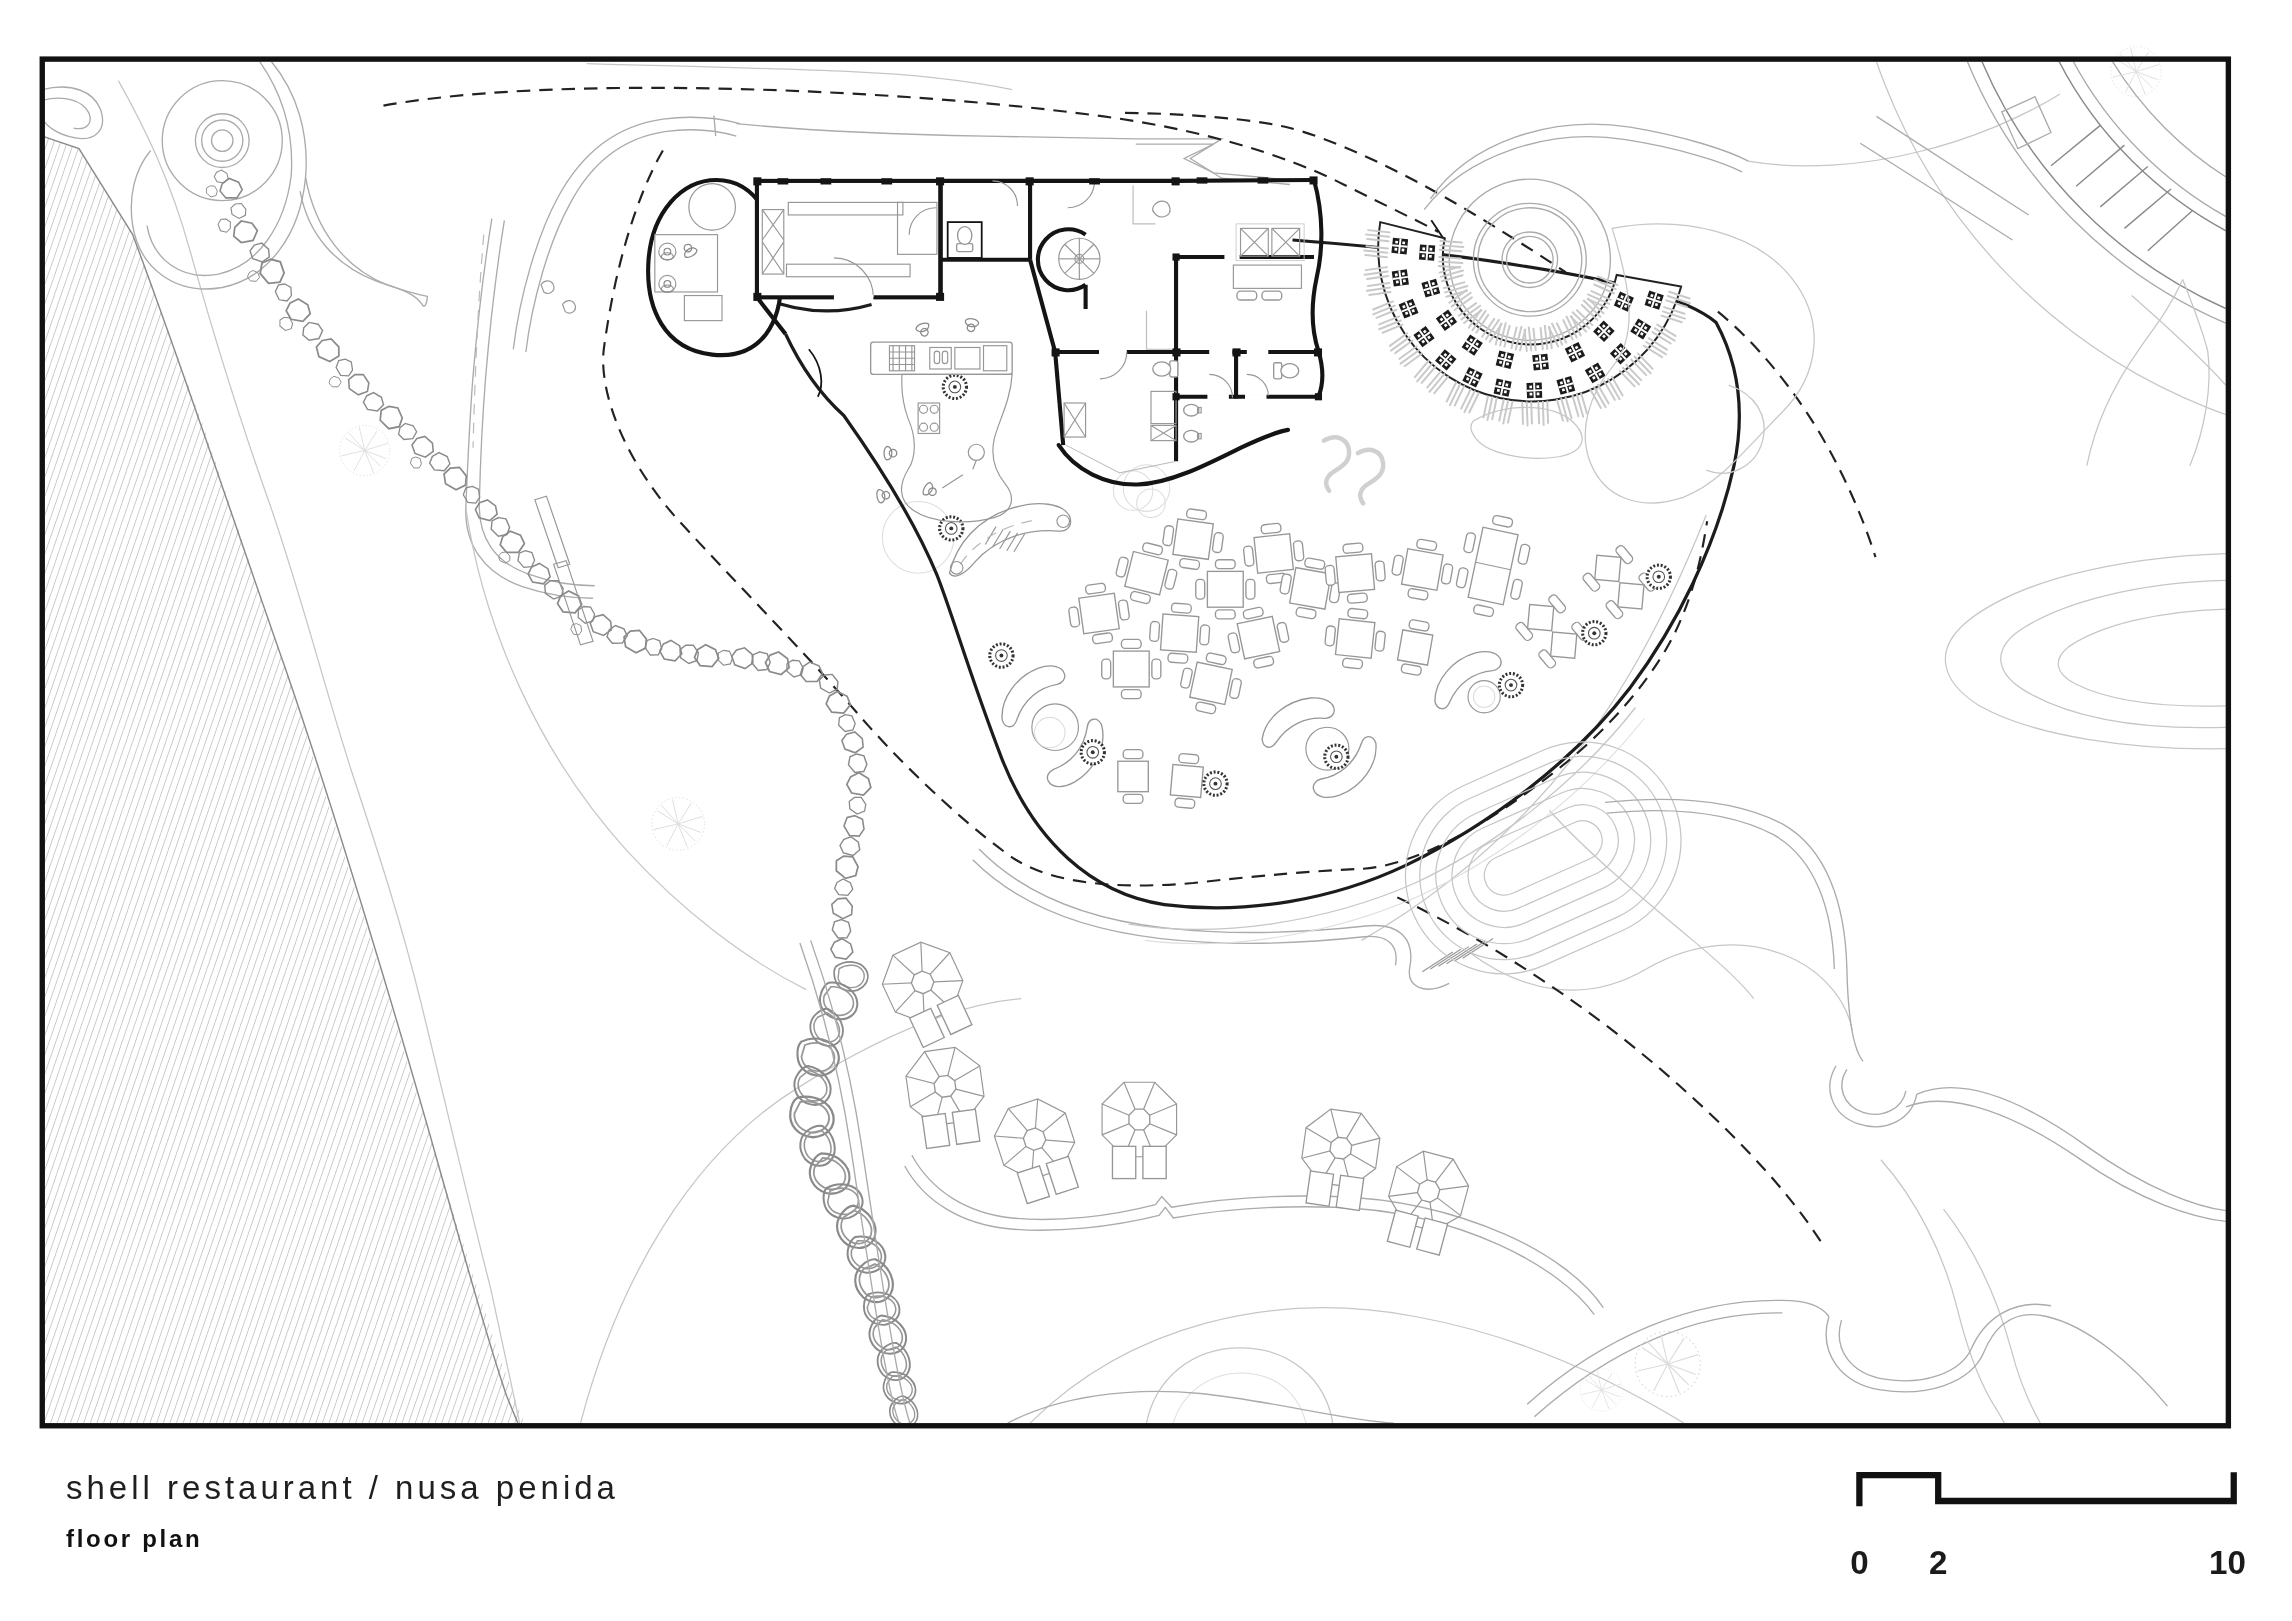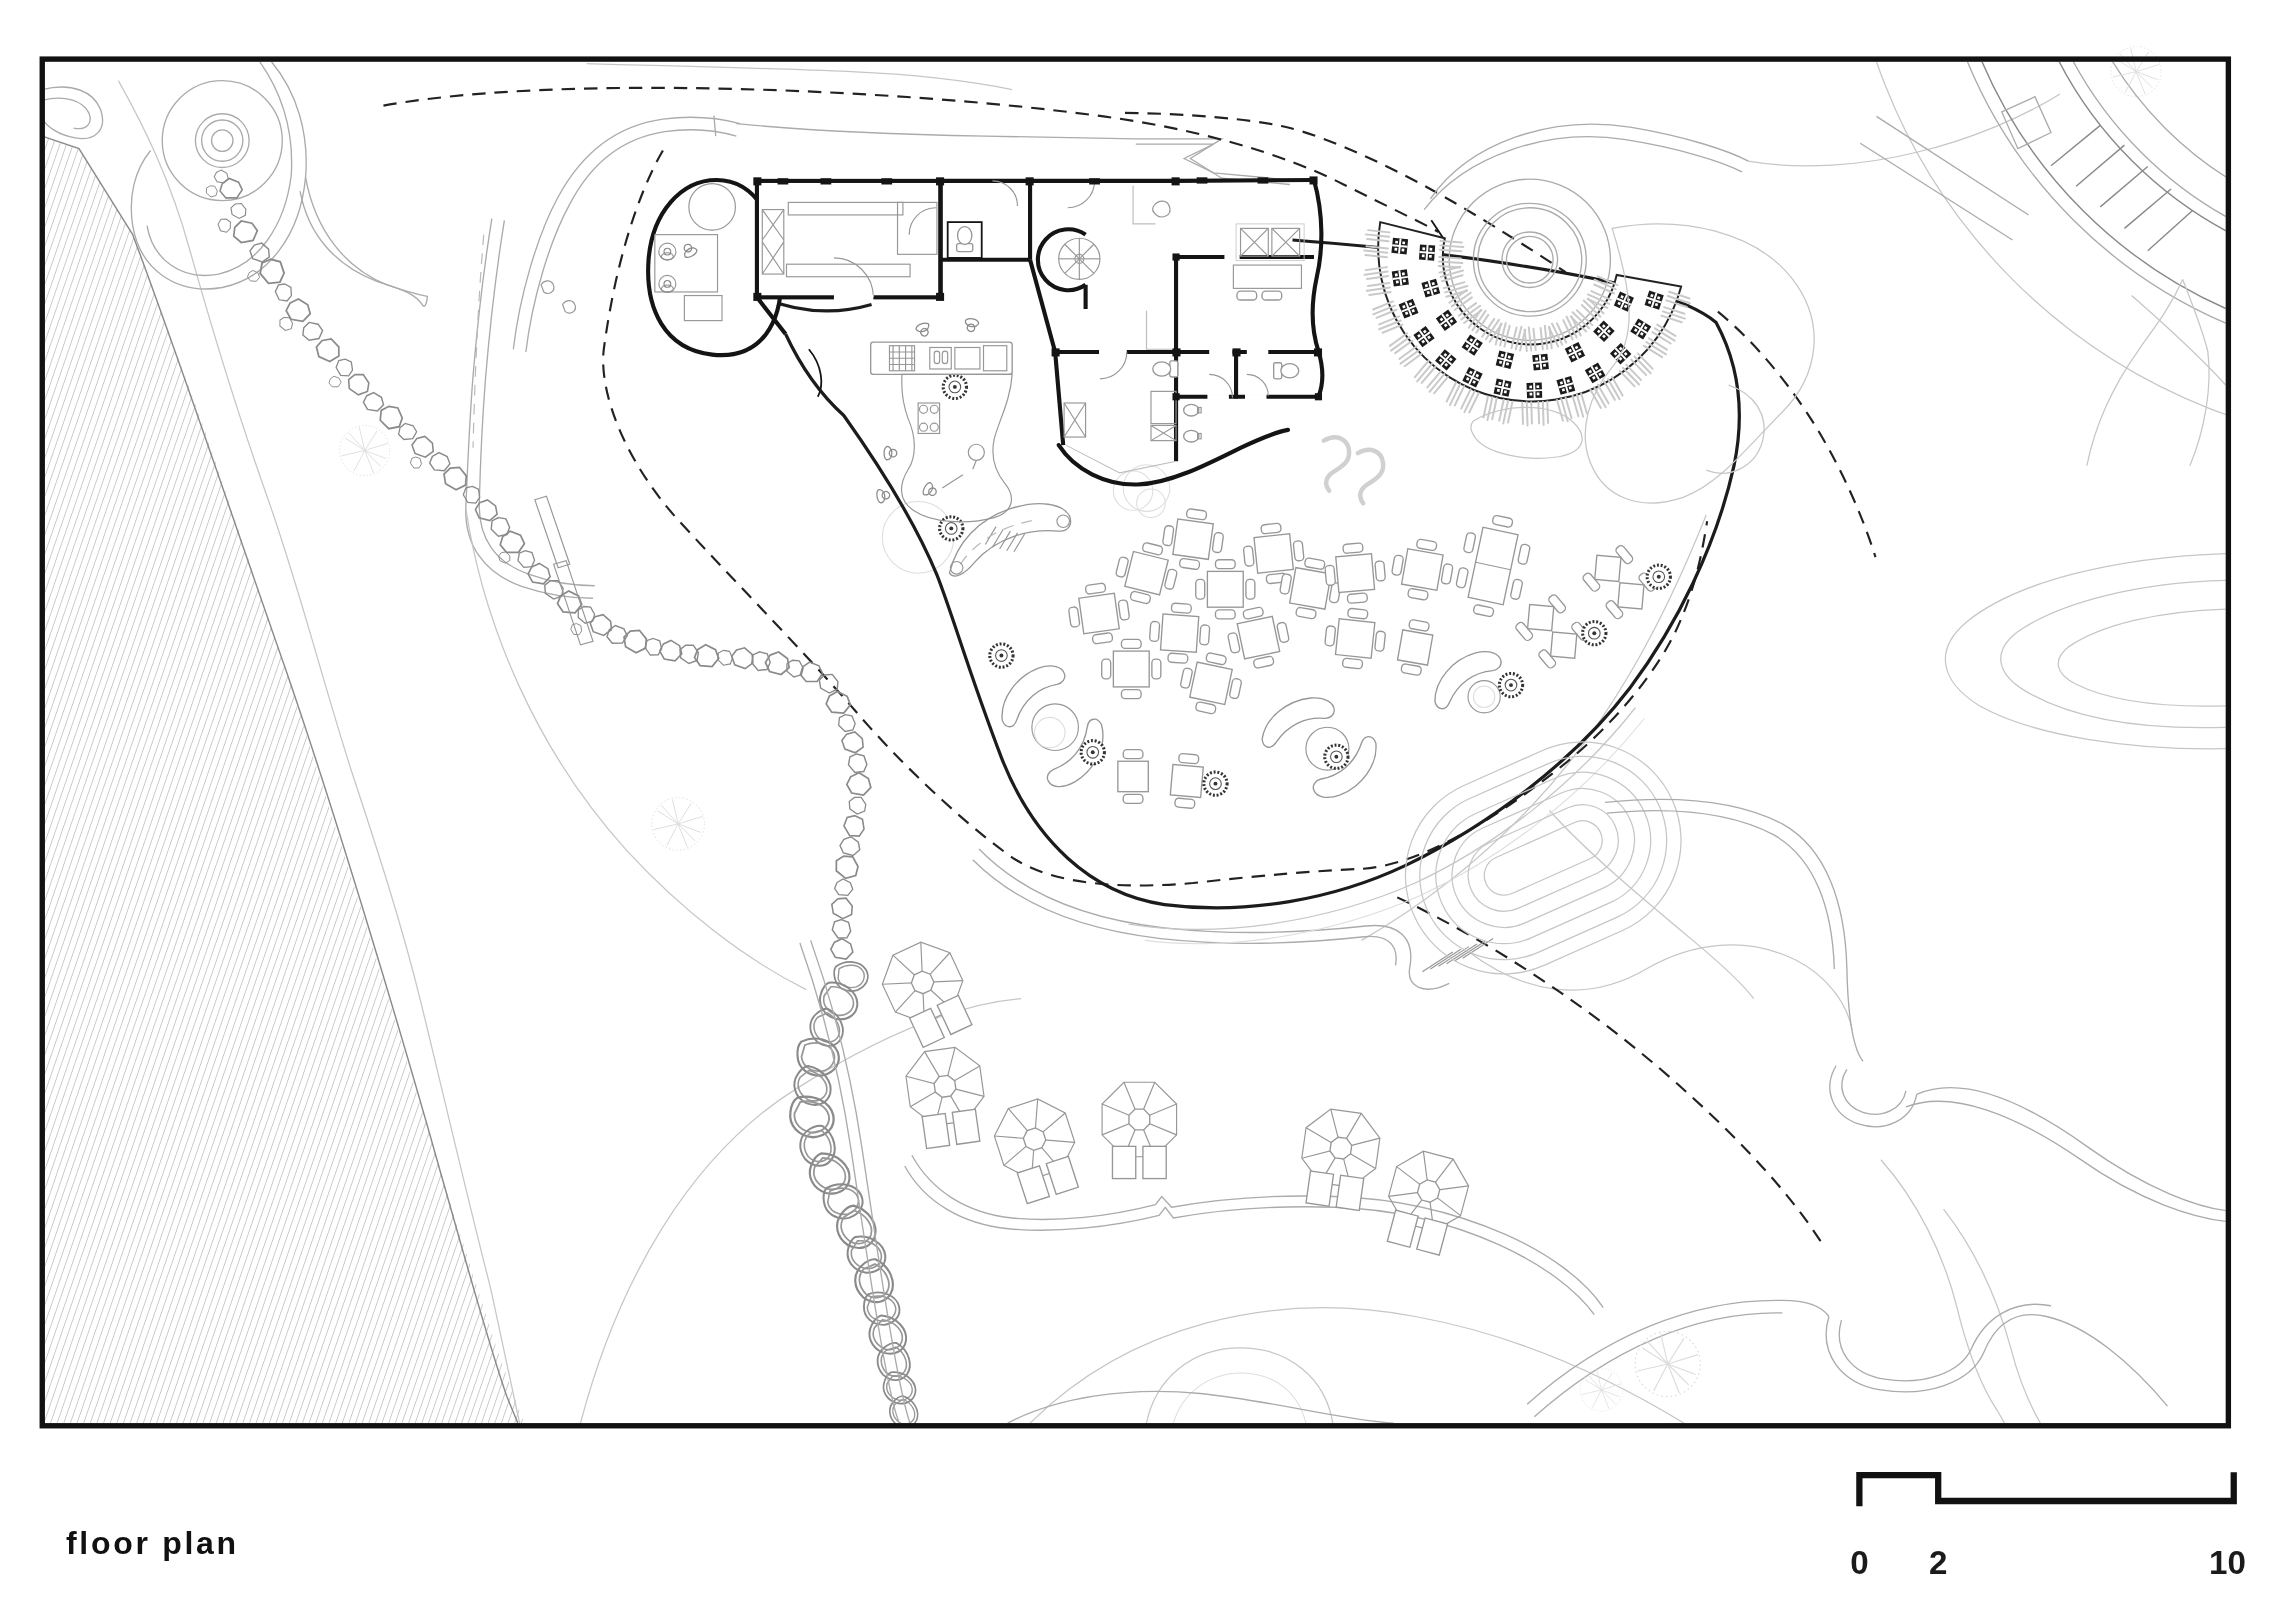--- a/index.html
+++ b/index.html
@@ -1,20 +1,20 @@
 <!DOCTYPE html>
 <html style="font-size:14.3px"><head>
 <meta charset="utf-8">
 <style>
   html,body{margin:0;padding:0;background:#ffffff;}
   body{width:2293px;height:1621px;position:relative;font-family:"Liberation Sans",sans-serif;}
   .page{position:absolute;inset:0;background:#fff;overflow:hidden;}
   svg{position:absolute;left:0;top:0;}
   .title{position:absolute;left:66px;top:1469px;font-size:33px;letter-spacing:4px;color:#1f1f1f;font-weight:500;}
-  .subtitle{position:absolute;left:66px;top:1525px;font-size:32px;letter-spacing:2.7px;color:#111;font-weight:700;}
+  .subtitle{position:absolute;left:66px;top:1525px;font-size:24px;letter-spacing:2.7px;color:#111;font-weight:700;}
   
   .wall{stroke:#141414;stroke-width:4.6;fill:none;}
   .wallf{stroke:#141414;stroke-width:4.6;fill:#fff;}
   .wthin{stroke:#141414;stroke-width:2;fill:none;}
   .edge{stroke:#1c1c1c;stroke-width:3.6;fill:none;}
   .fur{stroke:#979797;stroke-width:1.5;fill:#fff;}
   .furn{stroke:#979797;stroke-width:1.3;fill:none;}
   .road{stroke:#ababab;stroke-width:1.5;fill:none;}
   .cont{stroke:#c6c6c6;stroke-width:1.4;fill:none;}
   .faint{stroke:#dedede;stroke-width:1.2;fill:none;}
@@ -763,16 +763,17 @@
 <rect x="47" y="66" width="2441" height="1526" fill="none" stroke="#111" stroke-width="6"></rect>
 
 <g>
   <path d="M2076,1682 L2076,1647 L2164,1647 L2164,1676 L2494,1676 L2494,1644" fill="none" stroke="#111" stroke-width="7"></path>
   <text class="num" x="2076" y="1758" text-anchor="middle">0</text>
   <text class="num" x="2164" y="1758" text-anchor="middle">2</text>
   <text class="num" x="2487" y="1758" text-anchor="middle">10</text>
 </g>
 </svg>
 
+<div class="title">shell restaurant / nusa penida</div>
 <div class="subtitle">floor plan</div>
 
 </div>
 
 
 </body></html>

